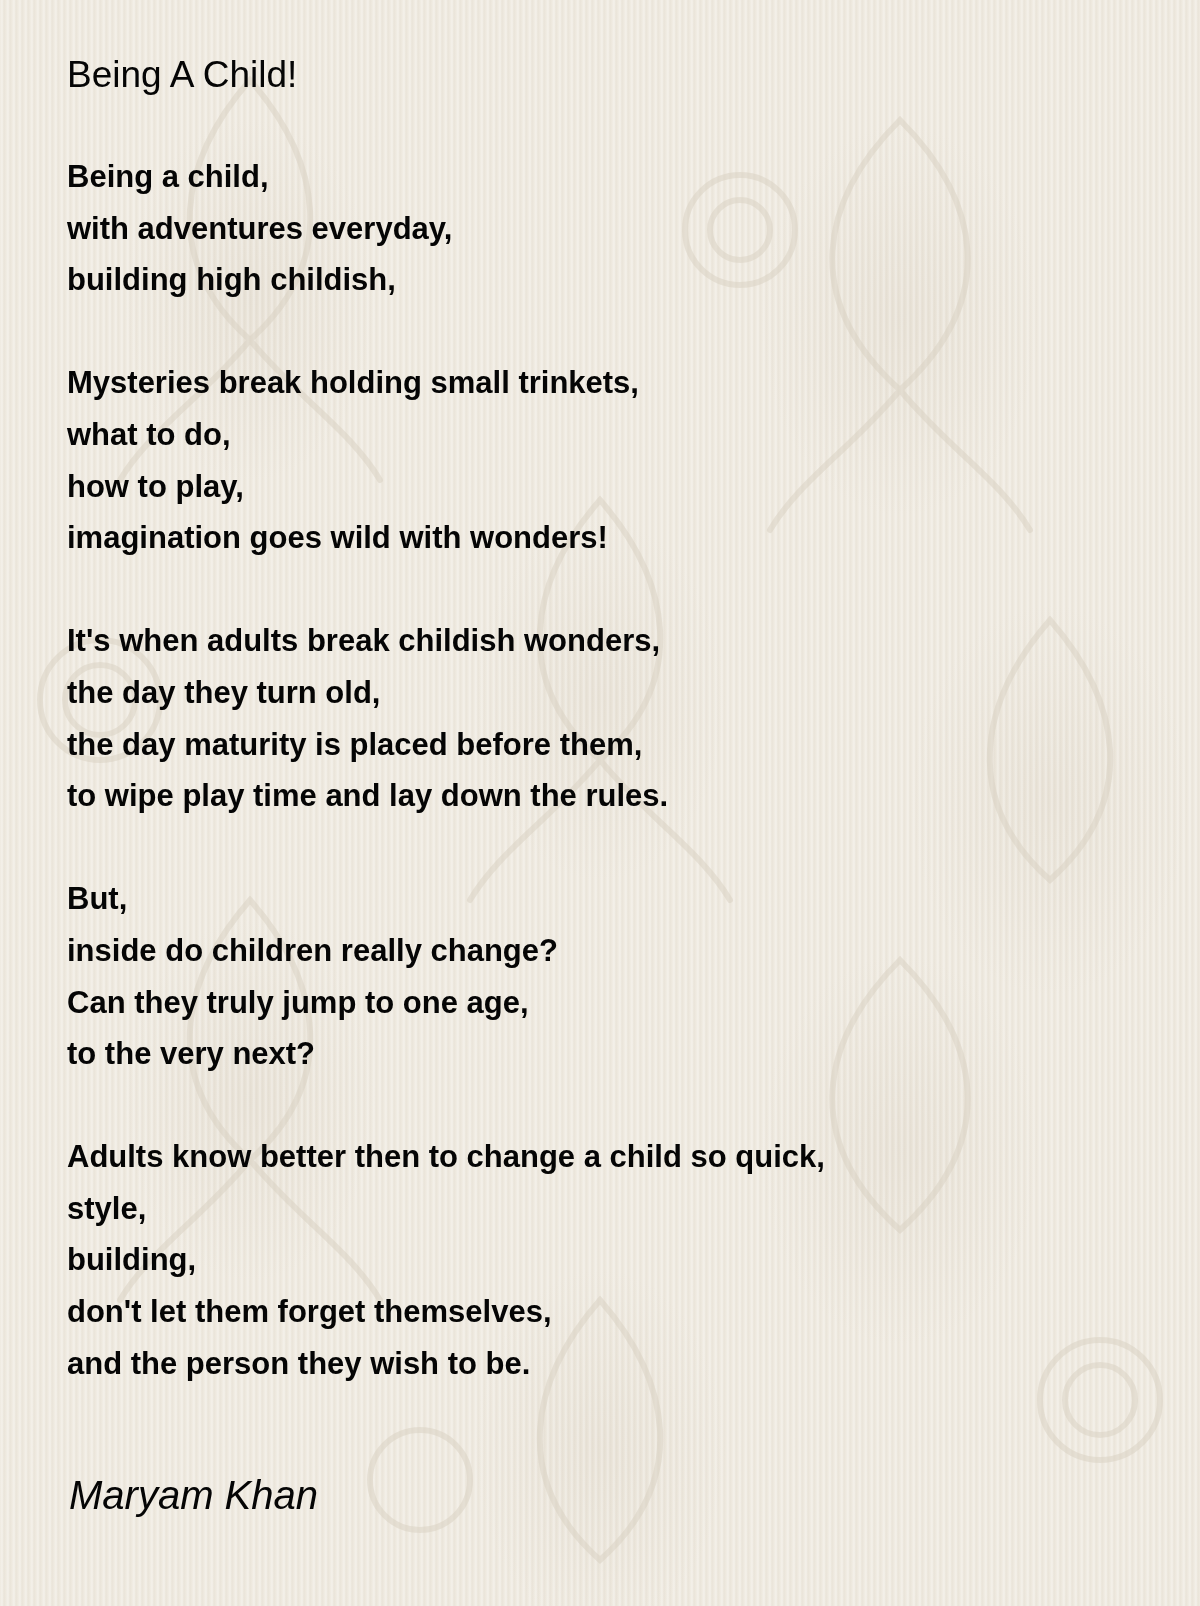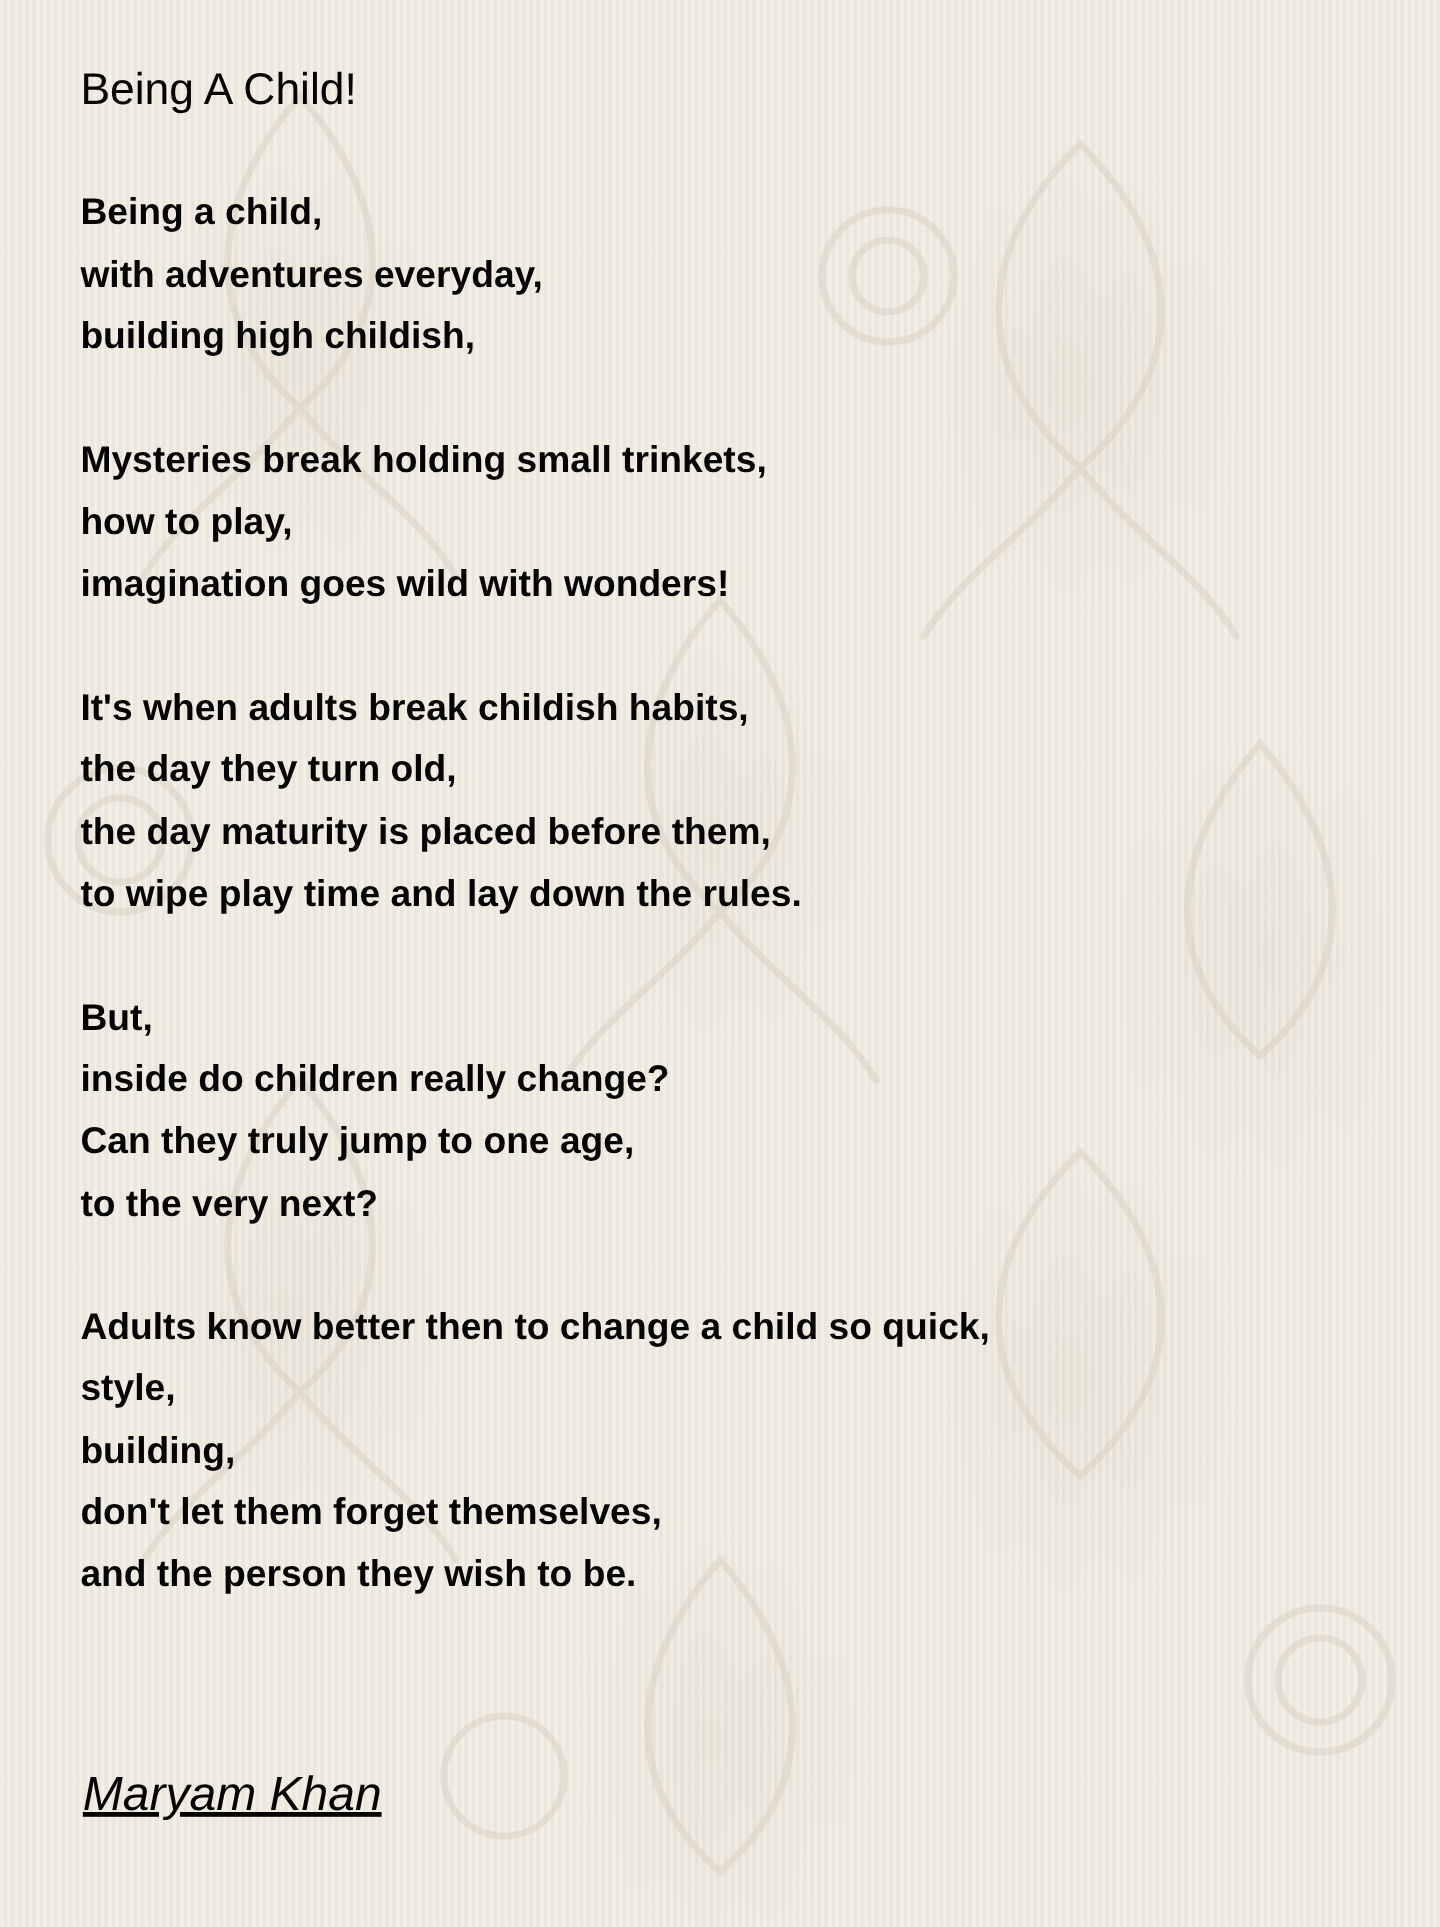--- a/index.html
+++ b/index.html
@@ -73,21 +73,20 @@
       position: absolute;
       top: 1470px;
       left: 2px;
       margin: 0;
       font-size: 40px;
       font-style: italic;
       font-weight: normal;
       line-height: 50px;
       white-space: nowrap;
       color: #050505;
-      text-decoration: underline;
     }
   </style>
 </head>
 <body>
 
 <svg class="damask" width="1200" height="1606" viewBox="0 0 1200 1606" xmlns="http://www.w3.org/2000/svg">
   <g fill="none" stroke="#d9d1c2" stroke-width="6" stroke-linecap="round">
     <path d="M250 80 C180 160 160 260 250 340 C340 260 320 160 250 80 Z"></path>
     <path d="M250 340 C200 400 150 430 120 480 M250 340 C300 400 350 430 380 480"></path>
     <path d="M900 120 C820 200 800 300 900 390 C1000 300 980 200 900 120 Z"></path>
@@ -113,25 +112,26 @@
   <h1 class="poem-title">Being A Child!</h1>
 
   <div class="poem-body">
     <div class="stanza">
       <span class="line">Being a child,</span>
       <span class="line">with adventures everyday,</span>
       <span class="line">building high childish,</span>
     </div>
     <div class="stanza">
       <span class="line">Mysteries break holding small trinkets,</span>
+      <span class="line">what to do,</span>
       <span class="line">how to play,</span>
       <span class="line">imagination goes wild with wonders!</span>
     </div>
     <div class="stanza">
-      <span class="line">It's when adults break childish habits,</span>
+      <span class="line">It's when adults break childish wonders,</span>
       <span class="line">the day they turn old,</span>
       <span class="line">the day maturity is placed before them,</span>
       <span class="line">to wipe play time and lay down the rules.</span>
     </div>
     <div class="stanza">
       <span class="line">But,</span>
       <span class="line">inside do children really change?</span>
       <span class="line">Can they truly jump to one age,</span>
       <span class="line">to the very next?</span>
     </div>

